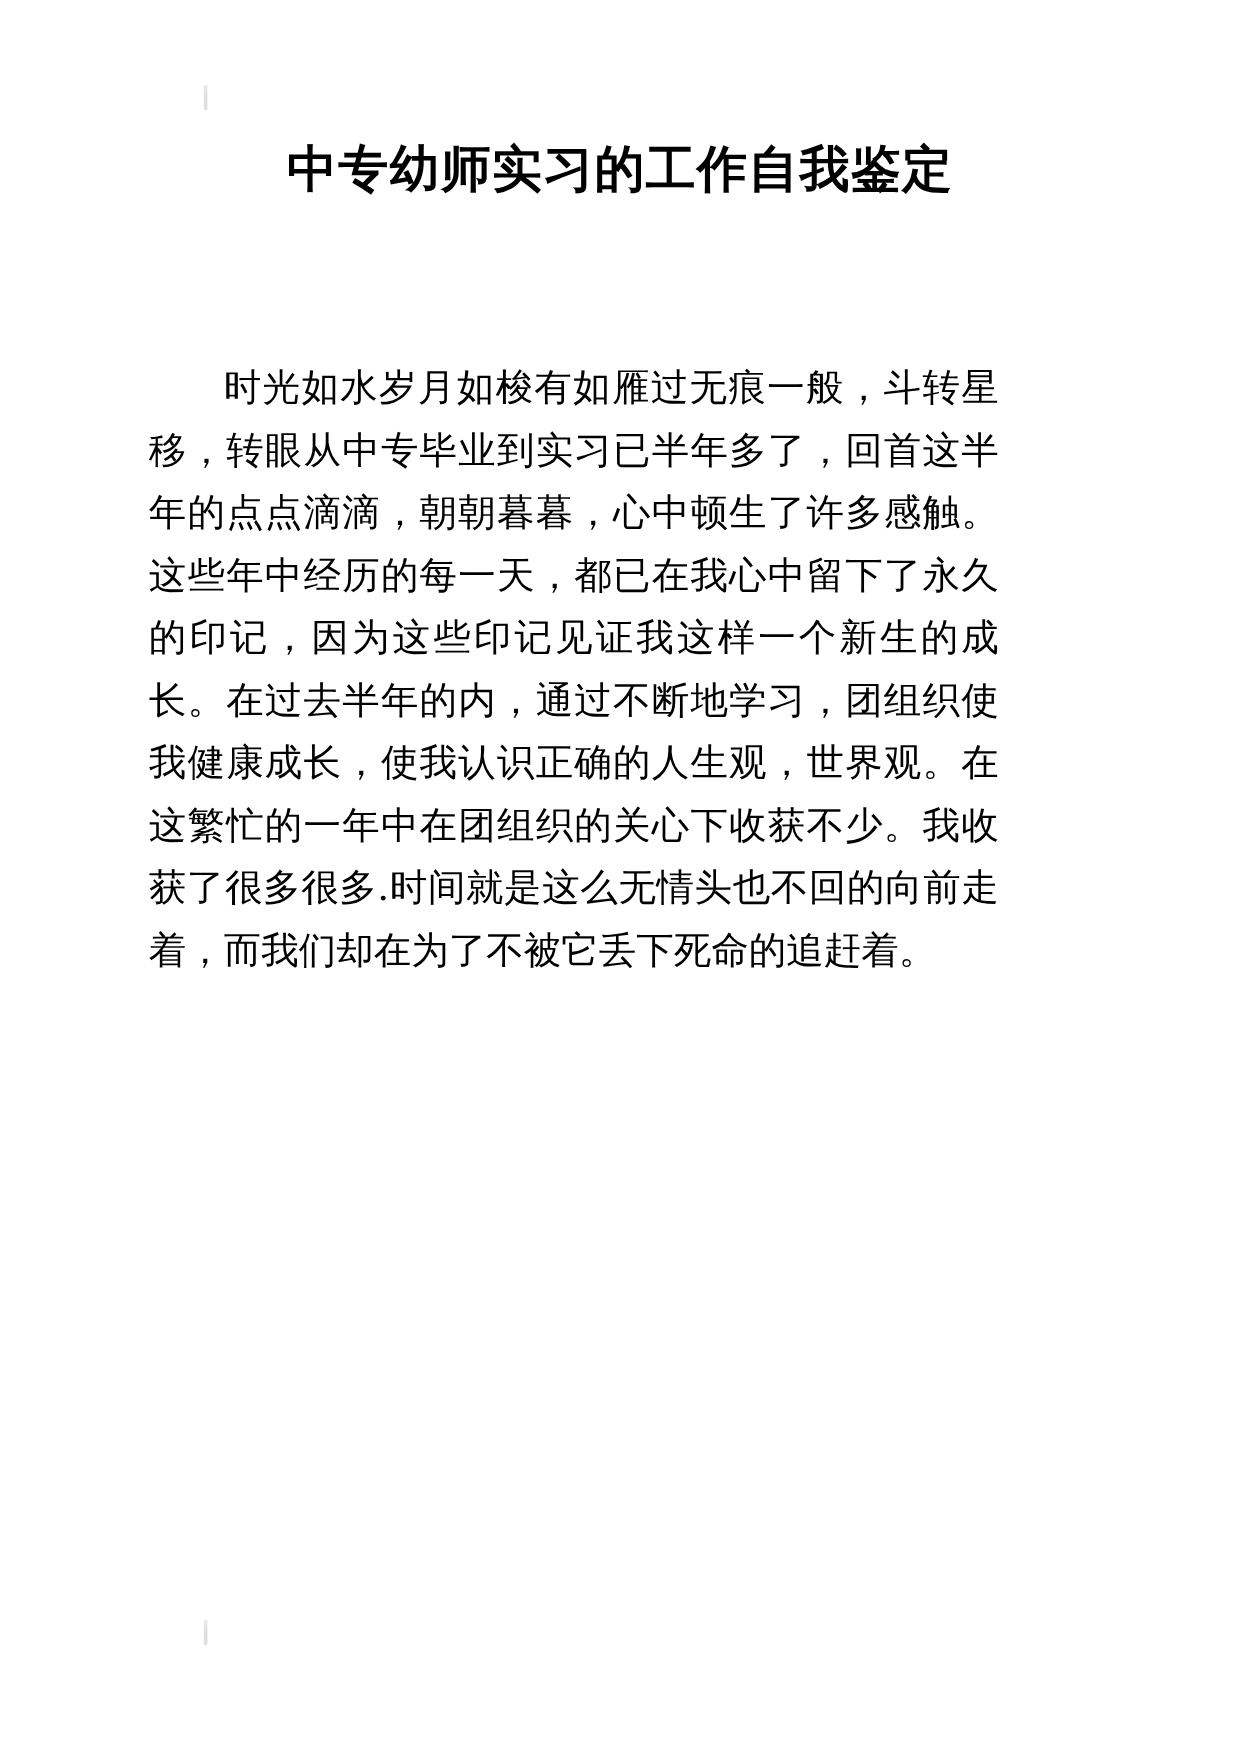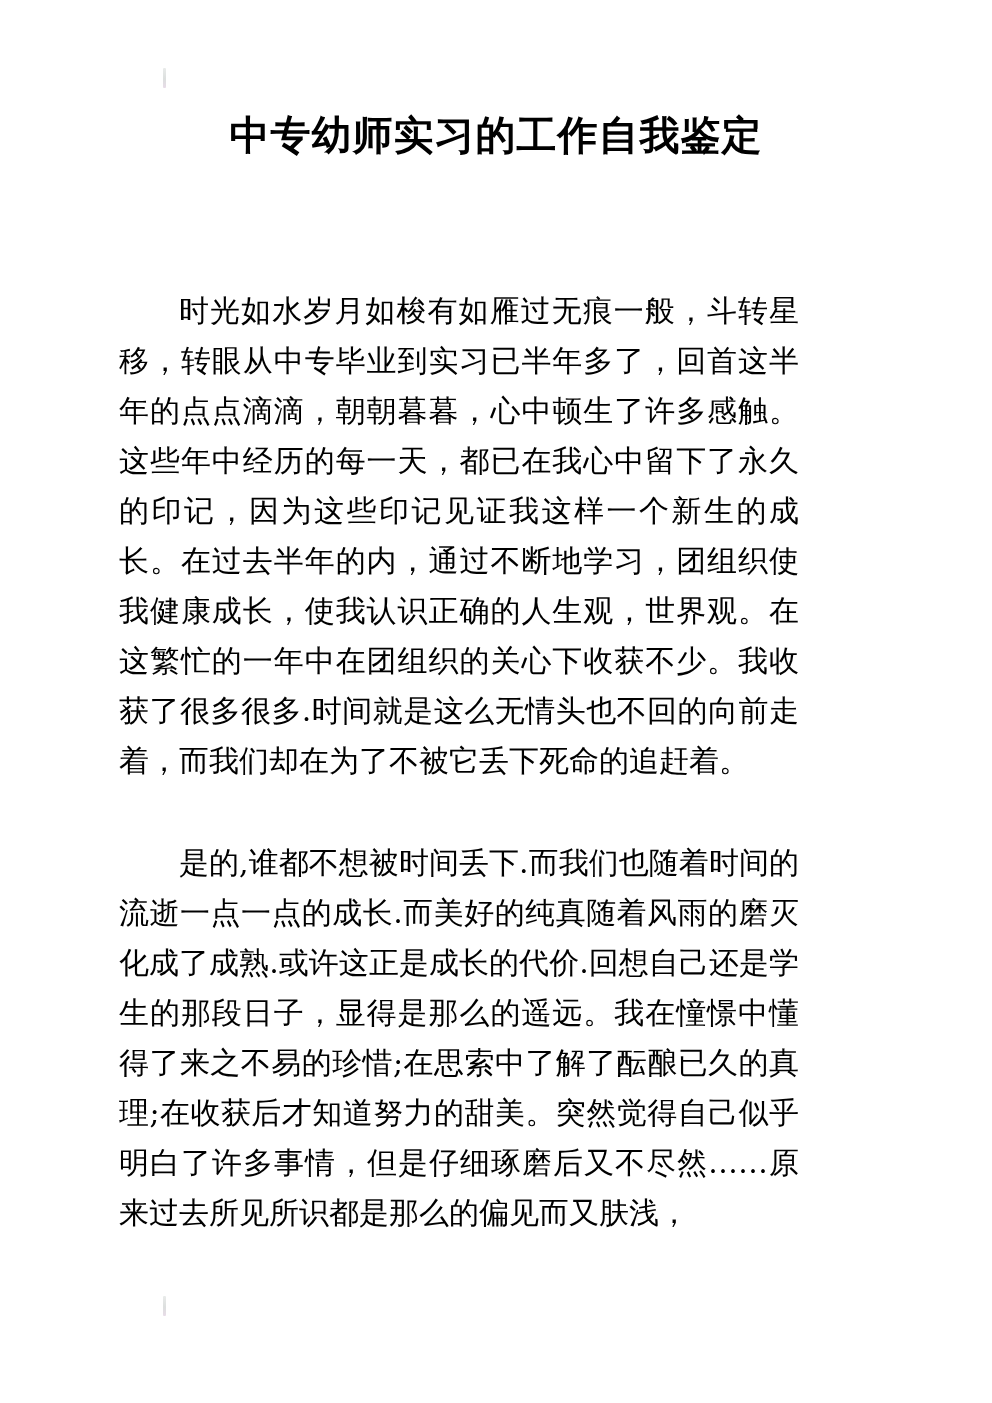--- a/index.html
+++ b/index.html
@@ -12,21 +12,21 @@
     width: 992px;
     height: 1403px;
     background: #ffffff;
     overflow: hidden;
     font-family: "DejaVu Serif", serif;
     color: #000000;
   }
   .doc-title {
     margin: 112px 0 0 0;
     padding: 0;
-    font-family: Liberation Serif, serif;
+    font-family: Liberation Sans, sans-serif;
     font-weight: bold;
     font-size: 40px;
     line-height: 48px;
     letter-spacing: 1px;
     text-align: center;
     color: #000000;
   }
   .doc-body {
     width: 680px;
     margin: 126px 0 0 119px;
@@ -62,19 +62,18 @@
 </style>
 </head>
 <body>
 
 <div class="page">
 
   <h1 class="doc-title">中专幼师实习的工作自我鉴定</h1>
 
   <div class="doc-body">
     <p class="para">时光如水岁月如梭有如雁过无痕一般，斗转星移，转眼从中专毕业到实习已半年多了，回首这半年的点点滴滴，朝朝暮暮，心中顿生了许多感触。这些年中经历的每一天，都已在我心中留下了永久的印记，因为这些印记见证我这样一个新生的成长。在过去半年的内，通过不断地学习，团组织使我健康成长，使我认识正确的人生观，世界观。在这繁忙的一年中在团组织的关心下收获不少。我收获了很多很多.时间就是这么无情头也不回的向前走着，而我们却在为了不被它丢下死命的追赶着。</p>
-    <p class="para">是的,谁都不想被时间丢下.而我们也随着时间的流逝一点一点的成长.而美好的纯真随着风雨的磨灭化成了成熟.或许这正是成长的代价.回想自己还是学生的那段日子，显得是那么的遥远。我在憧憬中懂得了来之不易的珍惜;在思索中了解了酝酿已久的真理;在收获后才知道努力的甜美。突然觉得自己似乎明白了许多事情，但是仔细琢磨后又不尽然……原来过去所见所识都是那么的偏见而又肤浅，</p>
   </div>
 
   <div class="stray-mark top"></div>
   <div class="stray-mark bottom"></div>
 
 </div>
 
 </body></html>

